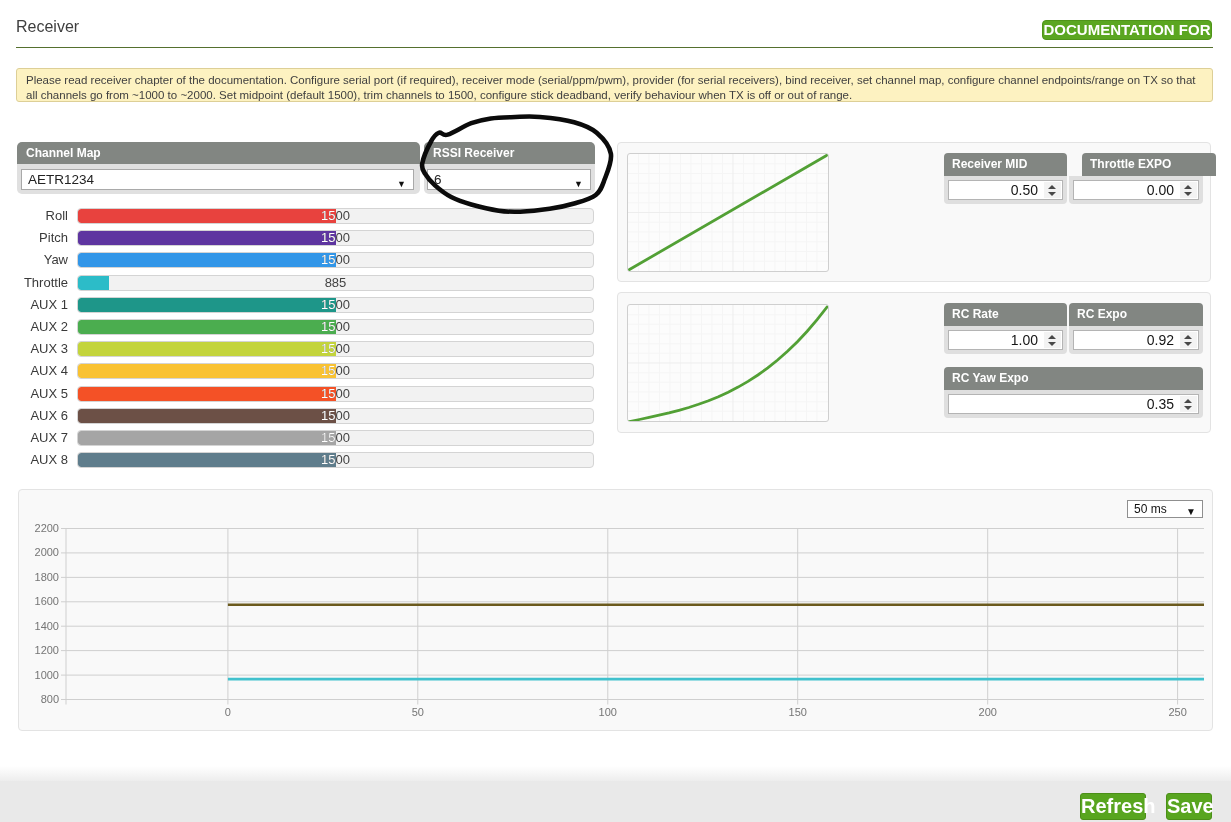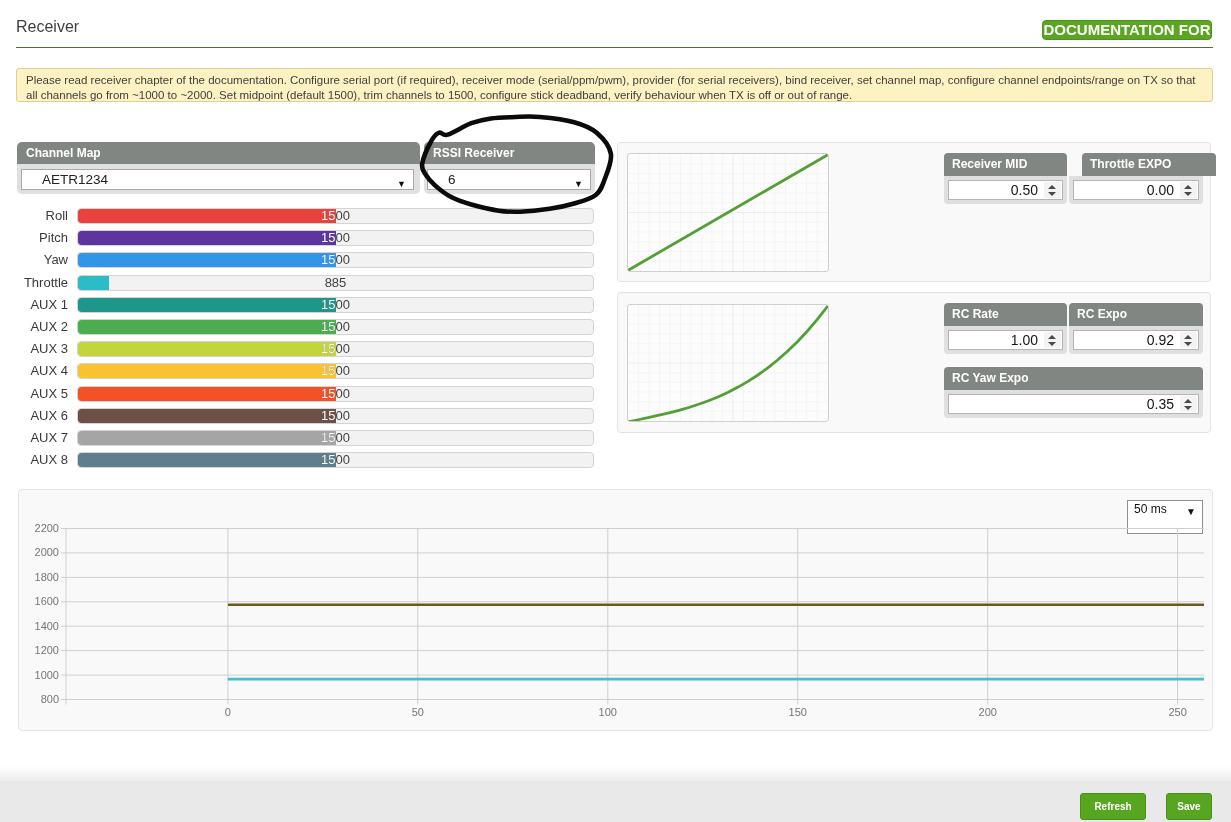--- a/index.html
+++ b/index.html
@@ -5,21 +5,21 @@
 * { margin:0; padding:0; box-sizing:border-box; }
 html,body { width:1231px; height:822px; background:#fff; font-family:"Liberation Sans", sans-serif; overflow:hidden; position:relative; }
 .abs { position:absolute; }
 .title { left:16px; top:18px; font-size:16px; color:#3e3e3e; }
 .docbtn { left:1042px; top:20px; width:170px; height:20px; background:#5ba621; border:1px solid #4f9419; border-radius:4px; color:#fff; font-size:15px; font-weight:bold; text-align:center; line-height:18px; letter-spacing:0px; }
 .hr { left:16px; top:47px; width:1197px; height:1px; background:#55702e; }
 .note { left:16px; top:68px; width:1197px; height:34px; background:#fdf2c1; border:1px solid #ddcf97; border-radius:3px; font-size:11.5px; color:#404040; padding:4px 9px; line-height:15px; }
 .note .imp { color:#e03000; }
 .selhead { height:22px; background:#828682; border-radius:5px 5px 0 0; color:#fff; font-size:12px; font-weight:bold; line-height:22px; padding-left:9px; }
 .selbody { height:30px; background:#e0e0e0; border-radius:0 0 5px 5px; }
-.selbox { position:absolute; height:21px; background:#fff; border:1px solid #a9a9a9; font-size:13.5px; color:#222; line-height:19px; padding-left:20px; }
+.selbox { position:absolute; height:21px; background:#fff; border:1px solid #a9a9a9; font-size:13.5px; color:#222; line-height:19px; padding-left:6px; }
 .selbox .arr { position:absolute; right:7px; top:5px; font-size:9px; color:#111; }
 
 .row { position:absolute; height:16px; }
 .rlabel { position:absolute; right:1163px; top:0; width:100px; text-align:right; font-size:13px; color:#3a3a3a; line-height:16px; }
 .meter { position:absolute; left:77px; top:0; width:517px; height:16px; background:#f2f2f2; border:1px solid #d4d4d4; border-radius:4px; overflow:hidden; }
 .fill { position:absolute; left:0; top:0; height:14px; border-radius:3px 0 0 3px; }
 .mval { position:absolute; left:0; top:0; width:515px; height:14px; text-align:center; font-size:13px; line-height:14px; color:#434343; }
 .mclip { position:absolute; left:0; top:0; height:14px; overflow:hidden; }
 .mclip .mval { color:#fff; }
 
@@ -27,26 +27,26 @@
 .graph { position:absolute; width:202px; height:119px; background:#fcfcfc; border:1px solid #cfcfcf; border-radius:3px; }
 
 .nhead { position:absolute; height:23px; background:#828682; border-radius:4px 4px 0 0; color:#fff; font-size:12px; font-weight:bold; line-height:23px; padding-left:8px; }
 .nbody { position:absolute; height:28px; background:#dfdfdf; border-radius:0 0 4px 4px; padding:4px;text-align:center; }
 .ninput { position:relative; width:100%; height:20px; background:#fff; border:1px solid #b4b4b4; }
 .nval { position:absolute; right:24px; top:0; font-size:14px; color:#151515; line-height:18px; }
 .spin { position:absolute; right:1px; top:1px; width:17px; height:16px; background:#f3f3f3; }
 .spin .up { position:absolute; left:4px; top:3px; width:0; height:0; border-left:4px solid transparent; border-right:4px solid transparent; border-bottom:4.5px solid #4a4a4a; }
 .spin .dn { position:absolute; left:4px; top:10px; width:0; height:0; border-left:4px solid transparent; border-right:4px solid transparent; border-top:4.5px solid #4a4a4a; }
 
-.msel { left:1127px; top:500px; width:76px; height:34px; background:#fff; border:1px solid #8f8f8f; font-size:12px; color:#111; line-height:16px; padding-left:6px; }
+.msel { left:1127px; top:500px; width:76px; height:18px; background:#fff; border:1px solid #8f8f8f; font-size:12px; color:#111; line-height:16px; padding-left:6px; }
 .msel .arr { position:absolute; right:6px; top:3px; font-size:10px; color:#111; }
 
 .botgrad { left:0; top:766px; width:1231px; height:15px; background:linear-gradient(#ffffff,#ededed); }
 .botbar { left:0; top:781px; width:1231px; height:41px; background:#e9e9e9; }
-.gbtn { position:absolute; top:793px; height:27px; background:#58a51f; border:1px solid #4b8f18; border-radius:3px; color:#fff; font-size:10px; font-weight:bold; text-align:center; line-height:25px; }
+.gbtn { position:absolute; top:793px; height:27px; background:#58a51f; border:1px solid #4b8f18; border-radius:3px; color:#fff; font-size:20px; font-weight:bold; text-align:center; line-height:25px; }
 </style>
 </head>
 <body>
 <div class="abs title">Receiver</div>
 <div class="abs docbtn">DOCUMENTATION FOR 1.10.0</div>
 <div class="abs hr"></div>
 <div class="abs note">
 <div>Please read receiver chapter of the documentation. Configure serial port (if required), receiver mode (serial/ppm/pwm), provider (for serial receivers), bind receiver, set channel map, configure channel endpoints/range on TX so that</div>
 <div>all channels go from ~1000 to ~2000. Set midpoint (default 1500), trim channels to 1500, configure stick deadband, verify behaviour when TX is off or out of range.</div>
 </div>

